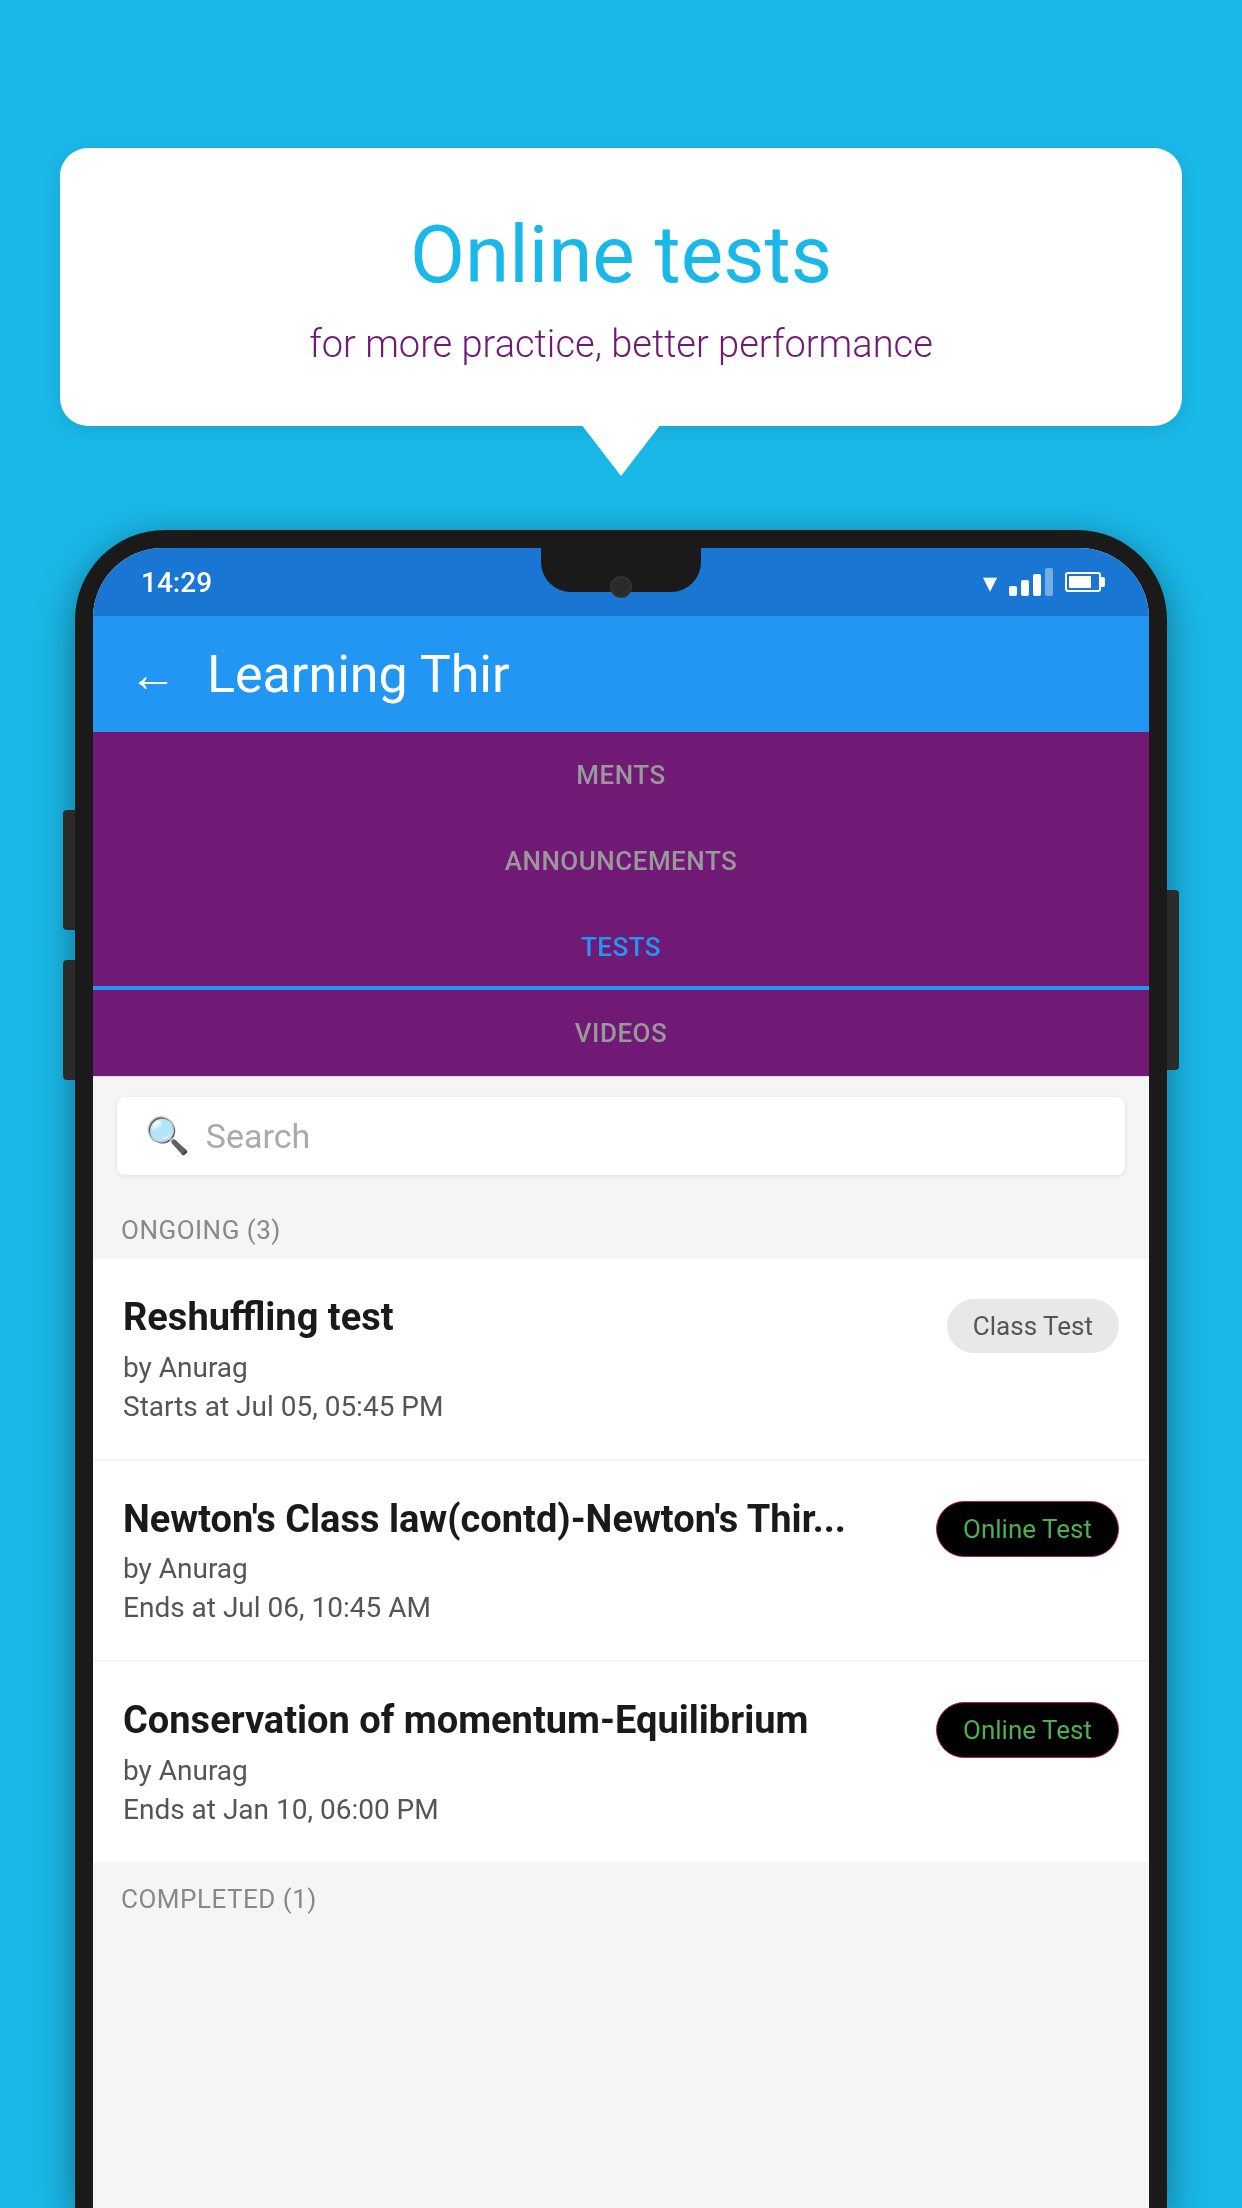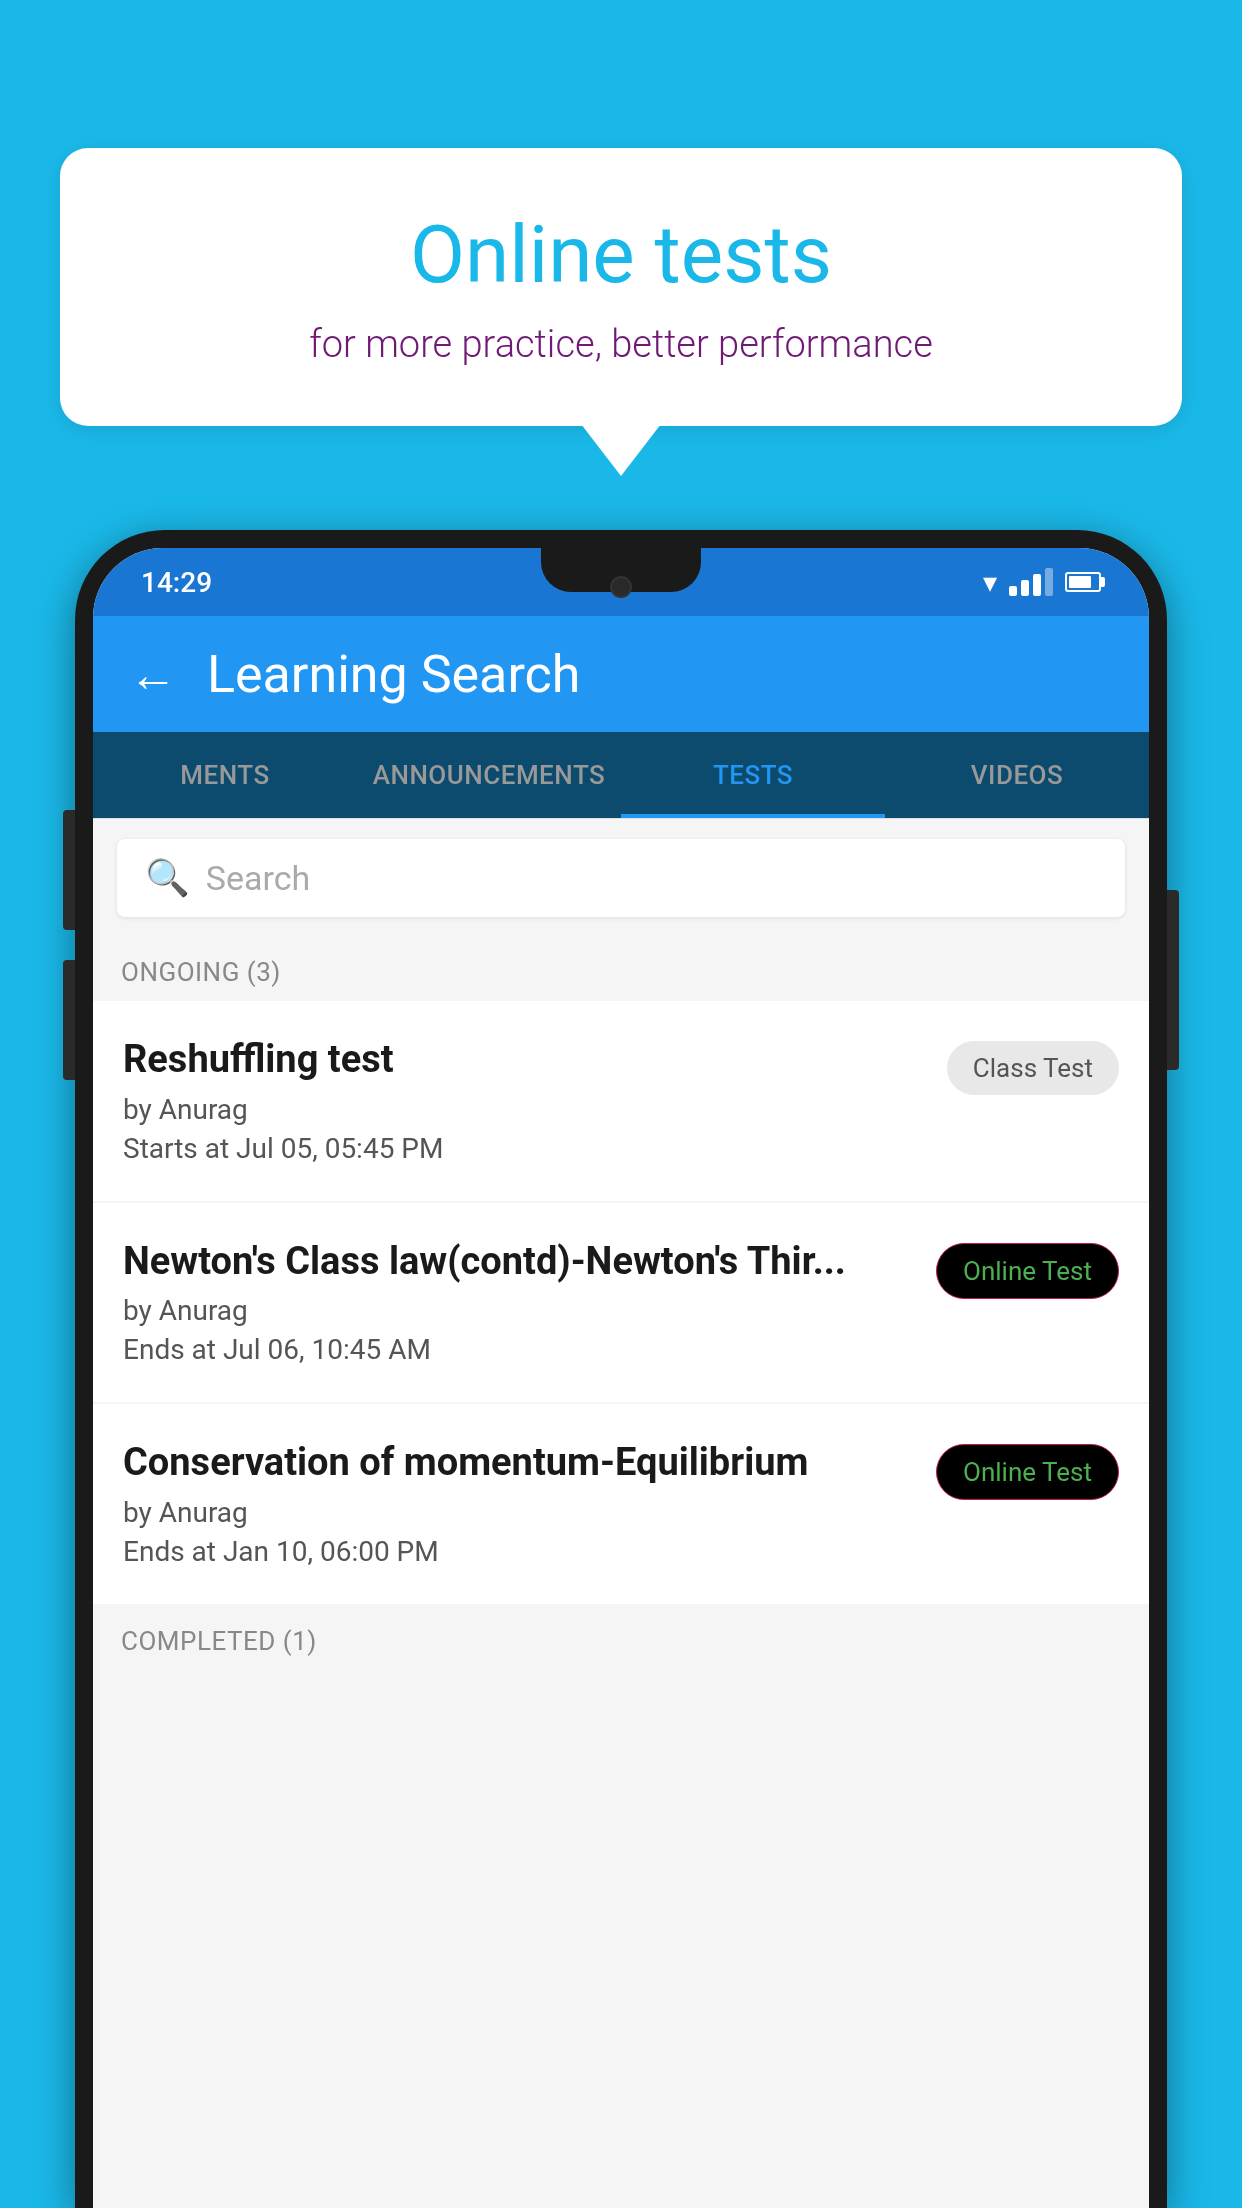--- a/index.html
+++ b/index.html
@@ -224,25 +224,26 @@
     }
 
     .app-bar-title {
       color: white;
       font-size: 52px;
       font-weight: 400;
     }
 
     
     .tabs-container {
-      background: #0c4a6e;
+      background: #701a75;
       display: flex;
       border-bottom: 1px solid #e0e0e0;
       flex-shrink: 0;
       overflow: hidden;
+      flex-direction: column;
     }
 
     .tab {
       flex: 1;
       text-align: center;
       padding: 28px 8px;
       font-size: 26px;
       color: #999;
       font-weight: 500;
       letter-spacing: 0.5px;
@@ -404,21 +405,21 @@
         </div>
 
         <div class="battery-icon">
           <div class="battery-fill"></div>
         </div>
       </div>
     </div>
 
     <div class="app-bar">
       <span class="back-arrow">←</span>
-      <span class="app-bar-title">Learning Search</span>
+      <span class="app-bar-title">Learning Thir</span>
     </div>
 
     <div class="tabs-container">
       <div class="tab">
         <span>MENTS</span>
       </div>
       <div class="tab">
         <span>ANNOUNCEMENTS</span>
       </div>
       <div class="tab active">

